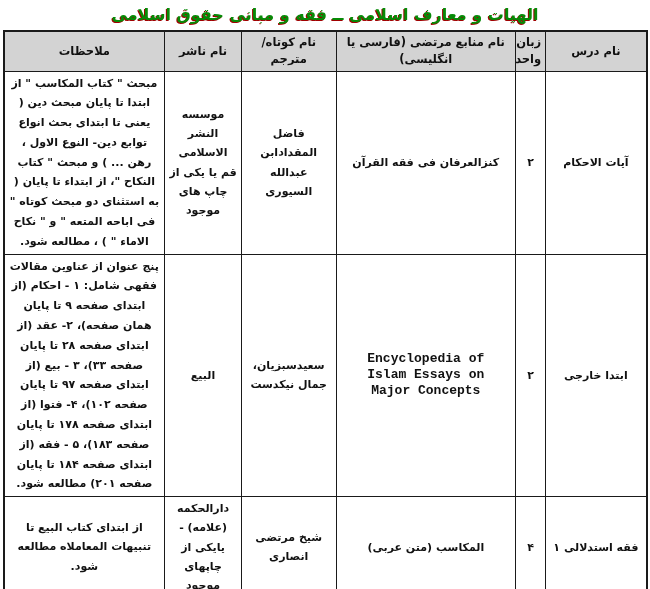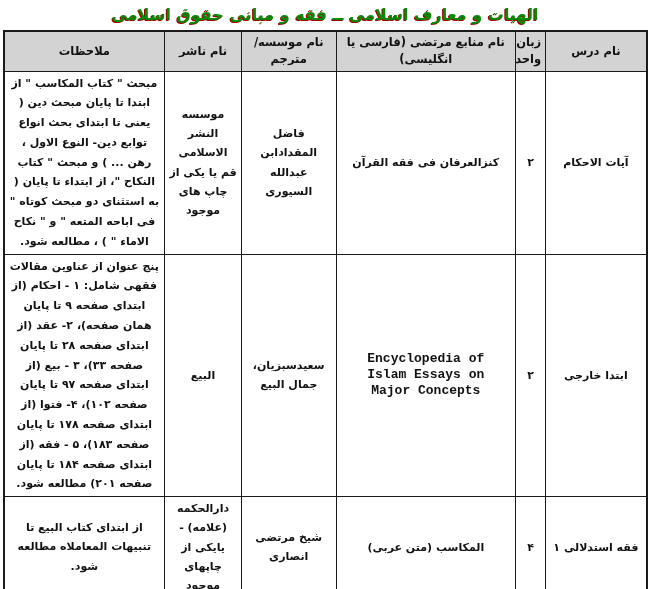--- a/index.html
+++ b/index.html
@@ -88,41 +88,41 @@
         <col class="c-sources">
       <col class="c-author">
         <col class="c-publisher">
         <col class="c-notes">
     </colgroup>
     <thead>
       <tr>
         <th>نام درس</th>
         <th>زبان واحد</th>
         <th>نام منابع مرتضی (فارسی یا انگلیسی)</th>
-        <th>نام موسسه/ مترجم</th>
+        <th>نام کوتاه/ مترجم</th>
         <th>نام ناشر</th>
         <th>ملاحظات</th>
       </tr>
     </thead>
     <tbody>
       <tr class="r1">
         <td>آیات الاحکام</td>
         <td>۲</td>
         <td>کنزالعرفان فی فقه القرآن</td>
         <td>فاضل المقدادابن عبدالله السیوری</td>
         <td>موسسه النشر الاسلامی قم یا یکی از چاپ های موجود</td>
         <td class="notes">مبحث " کتاب المکاسب " از ابتدا تا پایان مبحث دین ( یعنی تا ابتدای بحث انواع توابع دین- النوع الاول ، رهن ... ) و مبحث " کتاب النکاح "، از ابتداء تا پایان ( به استثنای دو مبحث کوتاه " فی اباحه المتعه " و " نکاح الاماء " ) ، مطالعه شود.</td>
       </tr>
       <tr class="r2">
         <td>ابتدا خارجی</td>
         <td>۲</td>
         <td>
           <span class="latin">Encyclopedia of Islam Essays on Major Concepts</span>
         </td>
-        <td>سعیدسبزیان، جمال البیع</td>
+        <td>سعیدسبزیان، جمال نیکدست</td>
         <td>البیع</td>
         <td class="notes">پنج عنوان از عناوین مقالات فقهی شامل: ۱ - احکام (از ابتدای صفحه ۹ تا پایان همان صفحه)، ۲- عقد (از ابتدای صفحه ۲۸ تا پایان صفحه ۳۳)، ۳ - بیع (از ابتدای صفحه ۹۷ تا پایان صفحه ۱۰۲)، ۴- فتوا (از ابتدای صفحه ۱۷۸ تا پایان صفحه ۱۸۳)، ۵ - فقه (از ابتدای صفحه ۱۸۴ تا پایان صفحه ۲۰۱) مطالعه شود.</td>
       </tr>
       <tr class="r3">
         <td>فقه استدلالی ۱</td>
         <td>۴</td>
         <td>المکاسب (متن عربی)</td>
         <td>شیخ مرتضی انصاری</td>
         <td>دارالحکمه (علامه) - یایکی از چاپهای موجود</td>
         <td class="notes">از ابتدای کتاب البیع تا تنبیهات المعاملاه مطالعه شود.</td>

